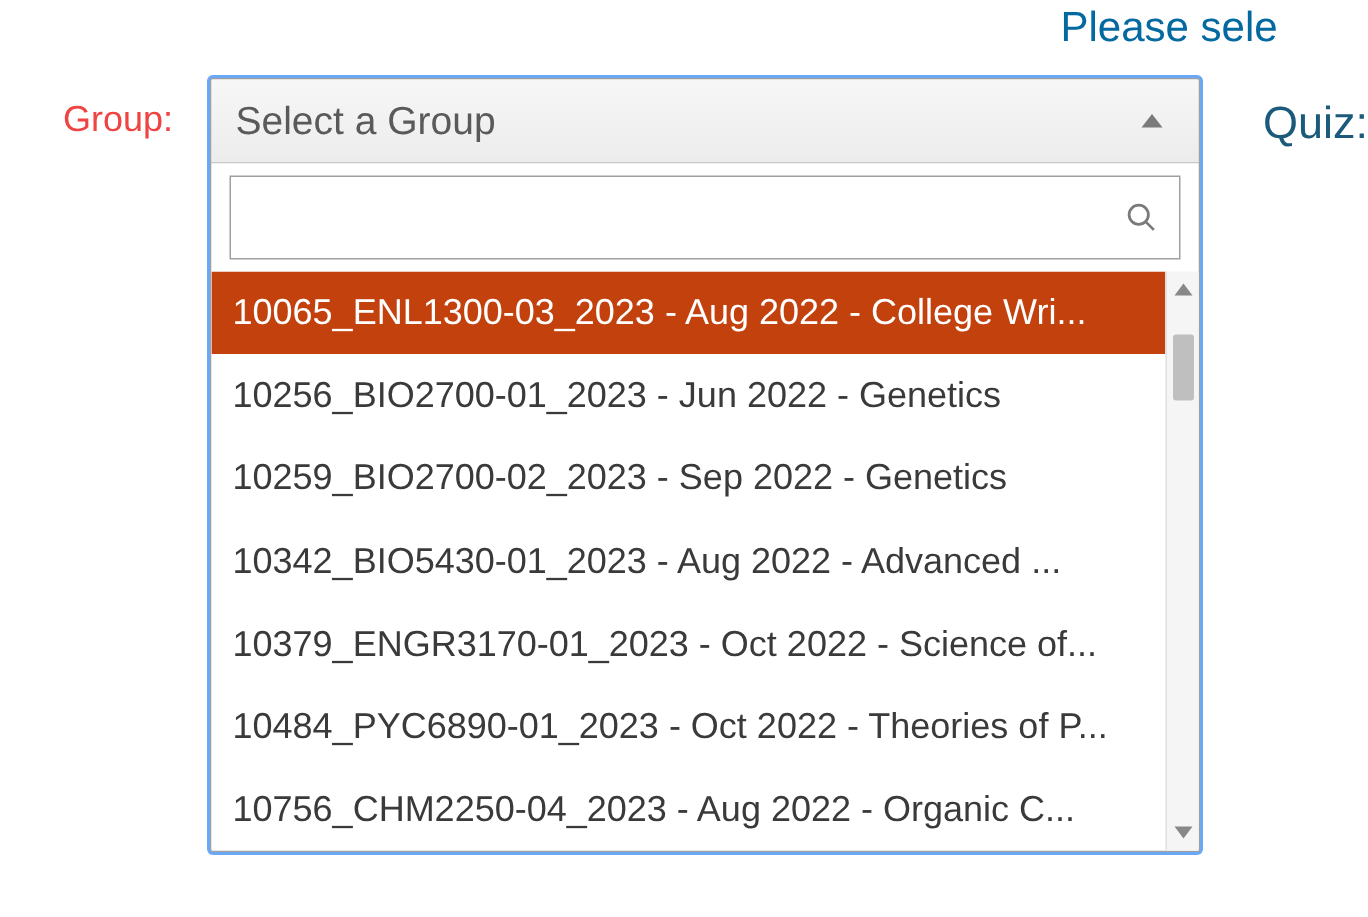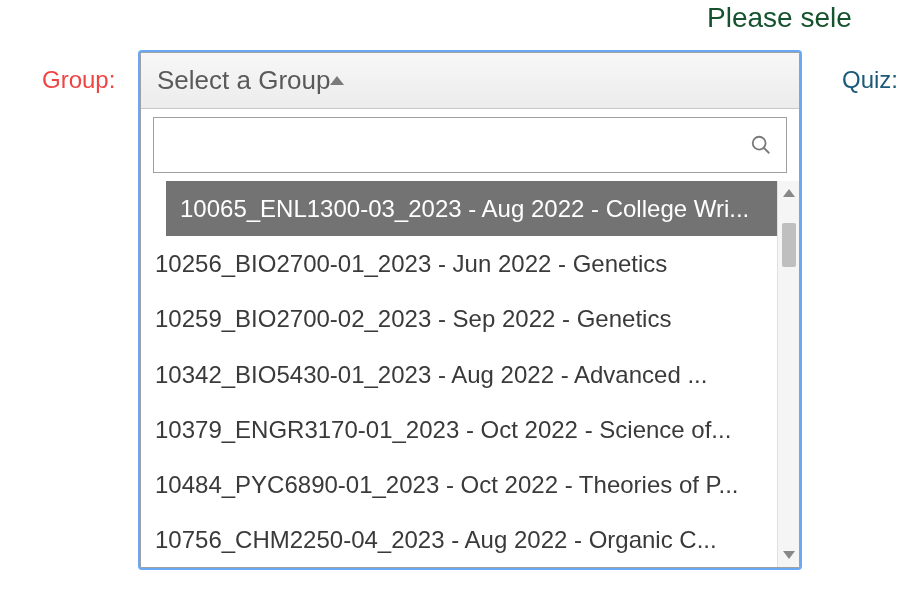--- a/index.html
+++ b/index.html
@@ -14,50 +14,51 @@
       height: 611px;
       overflow: hidden;
       position: relative;
     }
     .top-text {
       position: absolute;
       top: 2px;
       left: 707px;
       font-size: 28px;
       font-weight: 400;
-      color: #14532d;
+      color: #0369a1;
       white-space: nowrap;
     }
     .label-group {
       position: absolute;
       top: 66px;
       left: 42px;
       font-size: 24px;
       color: #ef4444;
     }
     .label-quiz {
       position: absolute;
       top: 66px;
       left: 842px;
-      font-size: 24px;
+      font-size: 30px;
       color: #1b5a7a;
     }
     .dropdown-container {
       position: absolute;
       top: 52px;
       left: 140px;
       width: 660px;
       background: #fafafa;
       border: 1px solid #a0a0a0;
       border-radius: 2px;
       box-shadow: 0 0 0 2px #6aa8f5;
     }
     .dropdown-header {
       display: flex;
       align-items: center;
+      justify-content: space-between;
       background: linear-gradient(#f7f7f7, #ececec);
       padding: 12px 16px 12px 16px;
       border-bottom: 1px solid #c8c8c8;
       cursor: pointer;
     }
     .dropdown-header-text {
       font-size: 26px;
       color: #5a5a5a;
       font-weight: 400;
     }
@@ -109,23 +110,22 @@
       font-size: 24px;
       color: #3a3a3a;
       padding: 12px 14px 12px 14px;
       white-space: nowrap;
       overflow: hidden;
       text-overflow: ellipsis;
       cursor: pointer;
       line-height: 1.3;
     }
     .option-item.highlighted {
-      background: #737373;
+      background: #c2410c;
       color: #ffffff;
-      margin-left: 25px;
     }
     .scrollbar-track {
       width: 22px;
       background: #f5f5f5;
       border-left: 1px solid #e0e0e0;
       display: flex;
       flex-direction: column;
       align-items: center;
       padding: 8px 0;
       position: relative;

